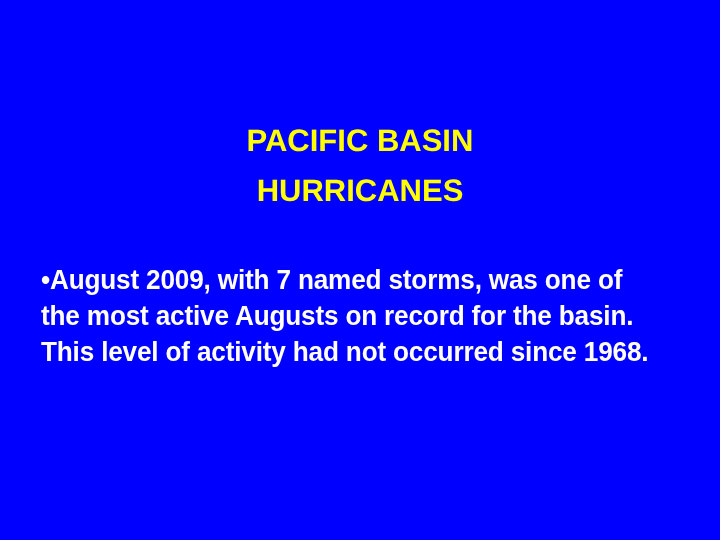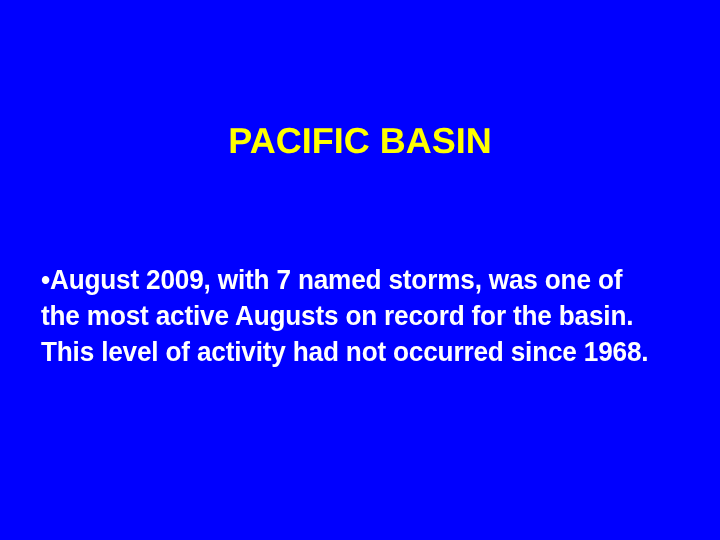--- a/index.html
+++ b/index.html
@@ -26,21 +26,21 @@
   
   #slide-title {
     position: absolute;
     left: 60px;
     top: 116px;
     width: 600px;
     text-align: center;
     color: #ffff00;
     font-family: "Liberation Sans", sans-serif;
     font-weight: bold;
-    font-size: 36px;
+    font-size: 31px;
     line-height: 50px;
     letter-spacing: 0px;
     white-space: normal;
     text-rendering: geometricPrecision;
   }
 
   #slide-title .title-line {
     display: block;
   }
 
@@ -77,19 +77,20 @@
     display: inline;
   }
 </style>
 </head>
 <body>
 
 <div id="slide" style="background: rgb(0, 0, 255);">
 
   <div id="slide-title" style="color: rgb(255, 255, 0);">
     <span class="title-line">PACIFIC BASIN</span>
+    <span class="title-line">HURRICANES</span>
   </div>
 
   <div id="slide-body" style="color: rgb(255, 255, 255);">
     <span class="body-para"><span class="bullet-glyph">•</span><span class="body-text">August 2009, with 7 named storms, was one of the most active Augusts on record for the basin. This level of activity had not occurred since 1968.</span></span>
   </div>
 
 </div>
 
 </body></html>

